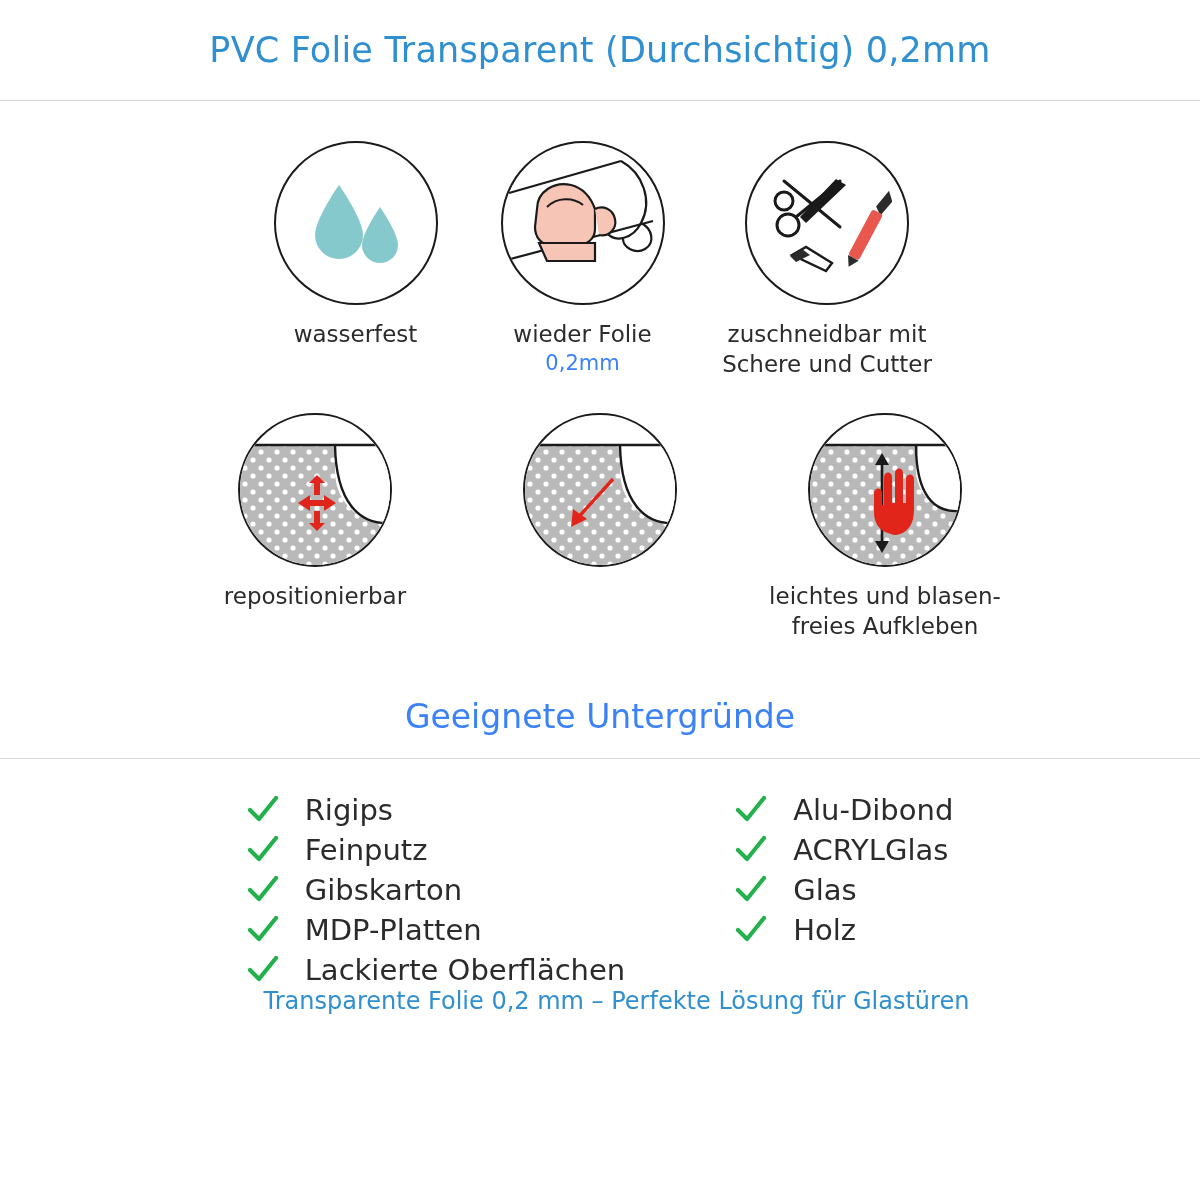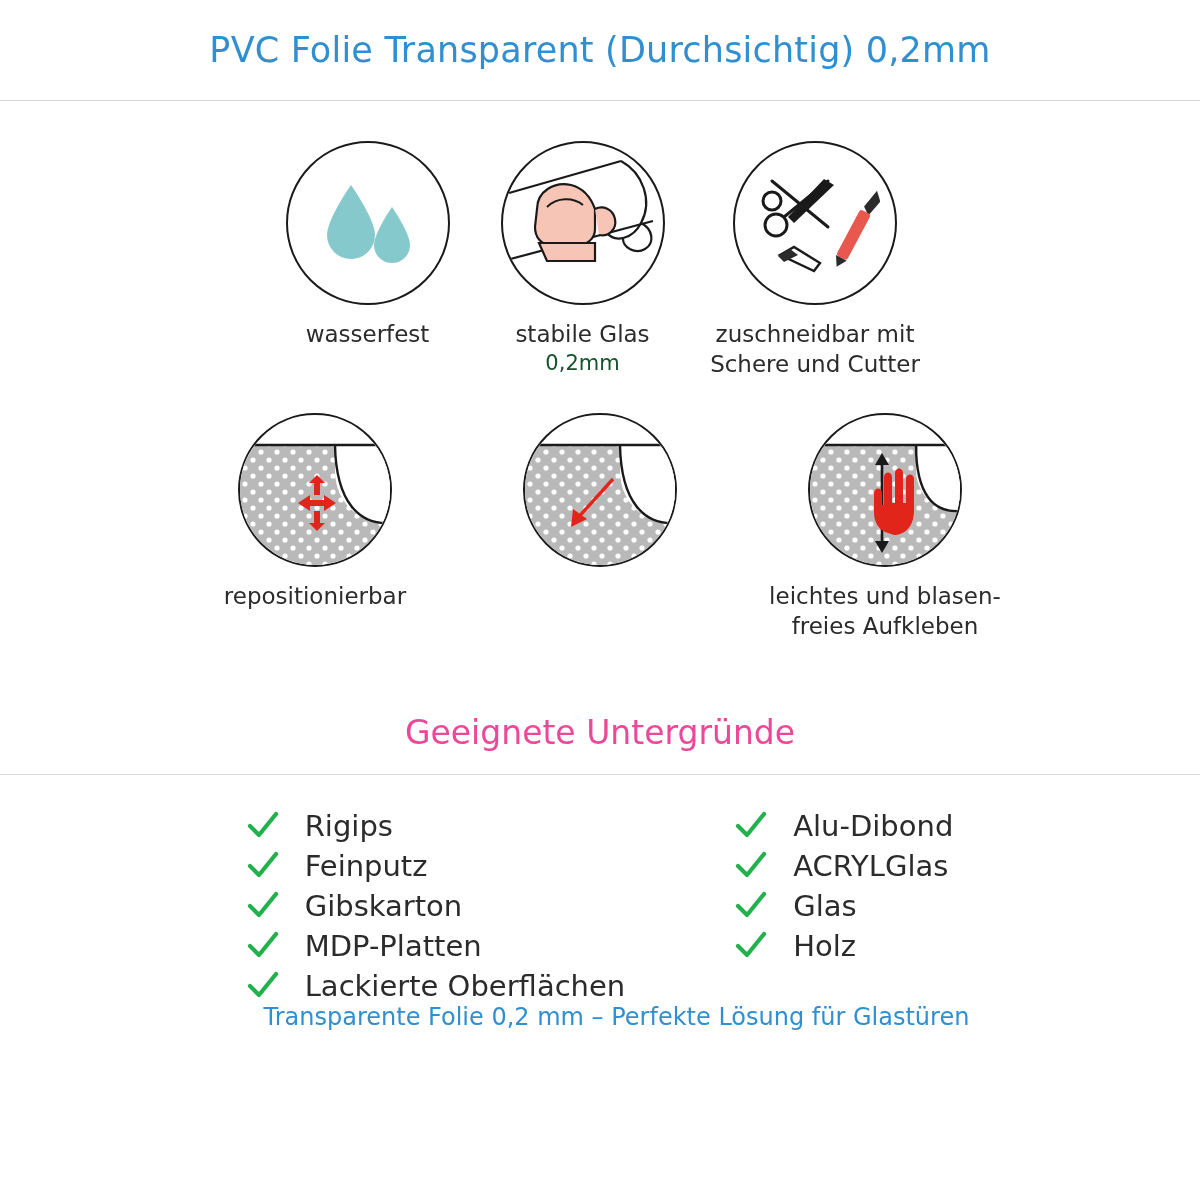--- a/index.html
+++ b/index.html
@@ -43,21 +43,21 @@
   
   .features {
     flex: 0 0 auto;
     padding-top: 40px;
   }
   .feature-row {
     display: flex;
     justify-content: center;
   }
   .feature-row.row1 {
-    gap: 0px;
+    gap: 12px;
   }
   .feature {
     width: 215px;
     display: flex;
     flex-direction: column;
     align-items: center;
   }
   .feature.wide {
     width: 250px;
   }
@@ -80,42 +80,41 @@
   .feature-label {
     margin-top: 14px;
     font-size: 23px;
     line-height: 30px;
     text-align: center;
     color: #2b2b2b;
   }
   .feature-sub {
     margin-top: 2px;
     font-size: 21px;
-    color: #14532d;
+    color: #3b82f6;
     text-align: center;
   }
 
   .row2 {
     margin-top: 32px;
   }
   .row2 .feature {
     width: 285px;
   }
 
   
   .subheading-wrap {
     margin-top: 56px;
     text-align: center;
     padding-bottom: 22px;
     border-bottom: 1px solid #d8d8d8;
   }
   .subheading {
-    color: #ec4899;
+    color: #3b82f6;
     font-size: 33px;
-    margin-top: 16px;
   }
 
   
   .surfaces {
     flex: 1 1 auto;
     display: flex;
     justify-content: center;
     padding-top: 34px;
     gap: 110px;
   }
@@ -187,21 +186,21 @@
                 <path d="M118 18 C140 30 150 58 138 80 C130 96 112 100 104 90"></path>
                 <path d="M138 80 C150 86 152 100 142 106 C132 112 120 104 120 96"></path>
               </g>
               <path d="M34 66 C34 48 52 38 68 42 C80 45 88 55 92 66 L92 86 C92 96 84 102 74 102 L48 102 C38 102 32 94 32 84 Z" fill="#f6c5b6" stroke="#1a1a1a" stroke-width="2.2"></path>
               <path d="M92 66 C100 62 110 66 112 76 C114 86 106 94 96 92" fill="#f6c5b6" stroke="#1a1a1a" stroke-width="2.2"></path>
               <path d="M44 64 C54 54 70 54 80 62" fill="none" stroke="#1a1a1a" stroke-width="2"></path>
               <path d="M36 100 L92 100 L92 118 L44 118 Z" fill="#f6c5b6" stroke="#1a1a1a" stroke-width="2.2"></path>
             </svg>
           </span>
         </div>
-        <div class="feature-label">stabile Glas</div>
+        <div class="feature-label">wieder Folie</div>
         <div class="feature-sub">0,2mm</div>
       </div>
 
 
       <div class="feature wide">
         <div class="circle">
           <span>
             <svg width="130" height="120" viewBox="0 0 130 120">
               <g stroke="#1a1a1a" stroke-width="3" fill="none" stroke-linecap="round">
                 <path d="M22 18 L78 64"></path>

